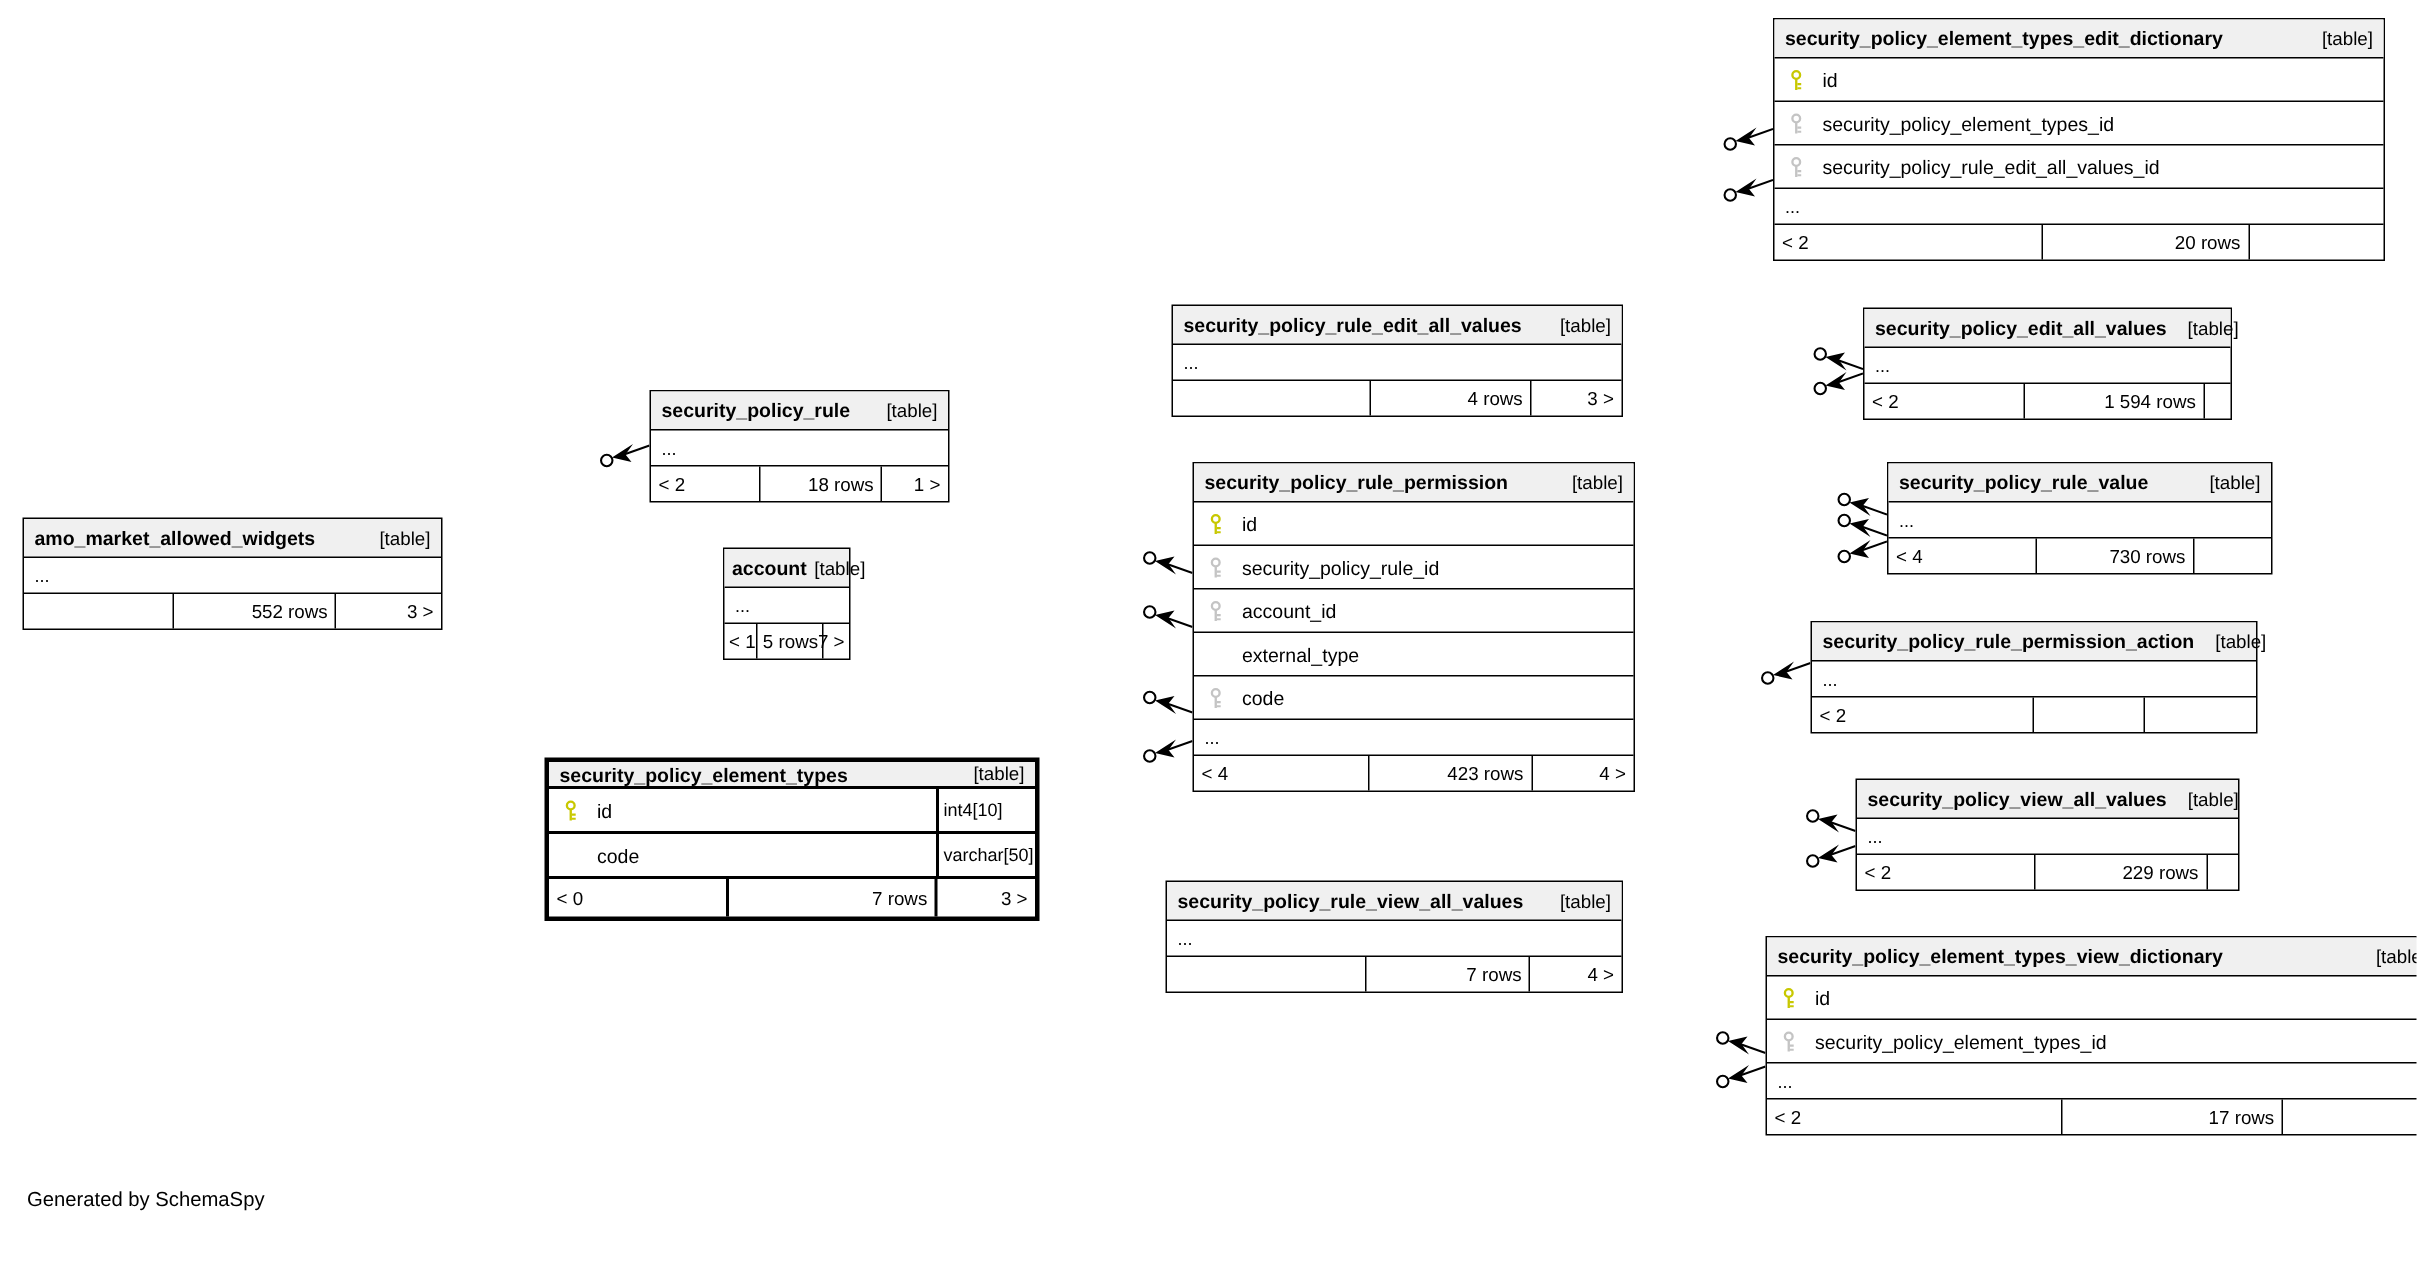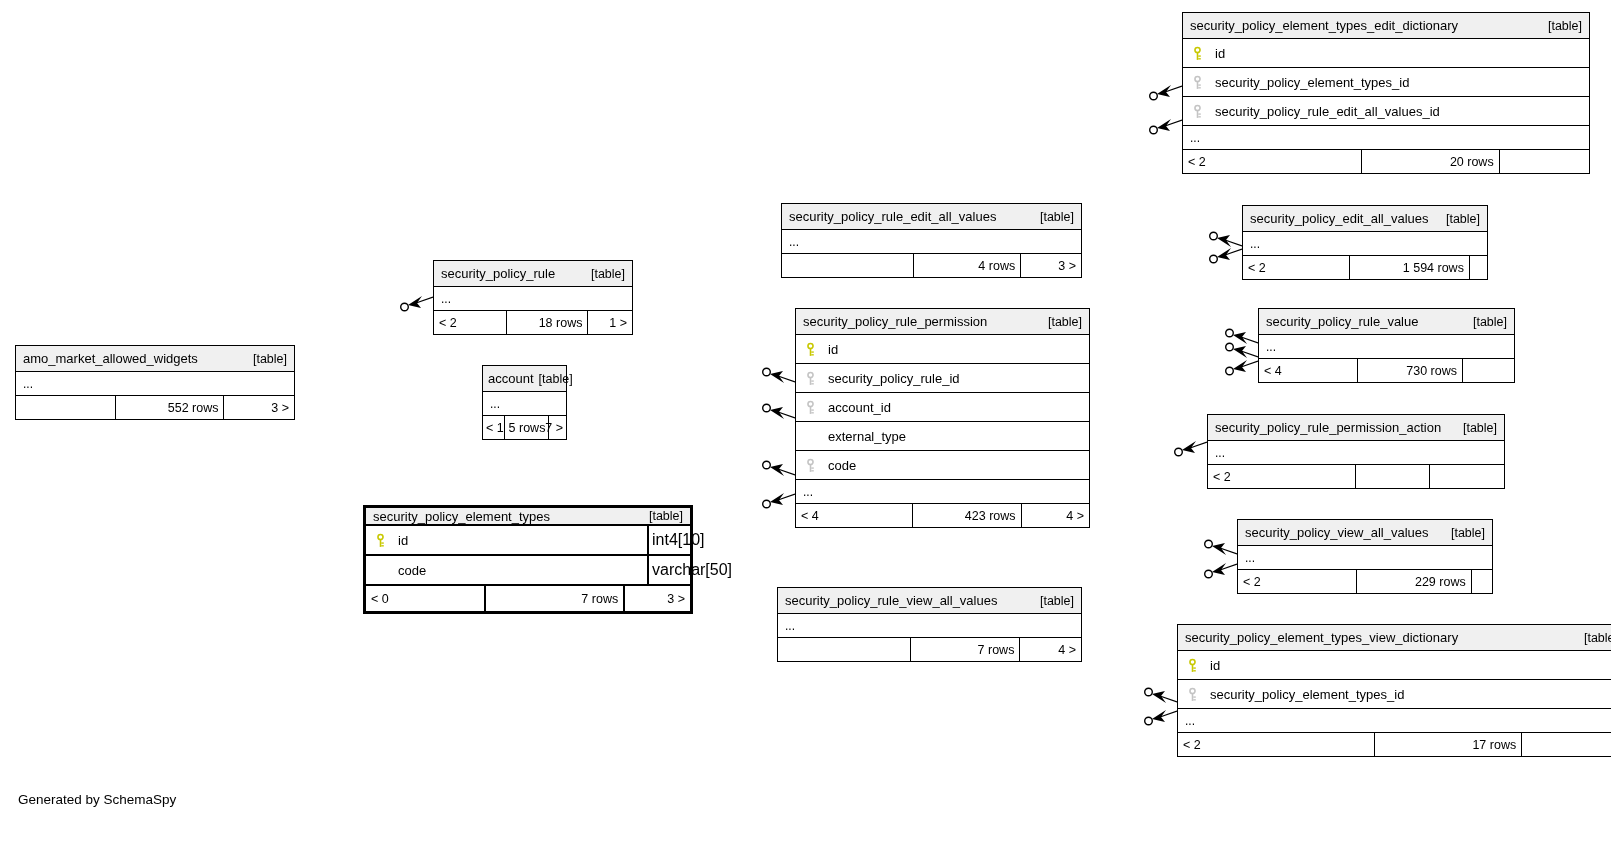--- a/index.html
+++ b/index.html
@@ -6,33 +6,33 @@
   html,body { width:1611px; height:846px; background:#ffffff; overflow:hidden;
               font-family:"Liberation Sans", sans-serif; color:#000; }
   .stage { position:relative; width:1611px; height:846px; }
 
   .tbl { position:absolute; background:#fff; border:1px solid #000; }
   .tbl.bold { border:3px solid #000; }
 
   .hdr { display:flex; justify-content:space-between; align-items:center;
          background:#f0f0f0; border-bottom:1px solid #000; height:26px; padding:0 7px; }
   .bold .hdr { height:18px; border-bottom-width:2px; }
-  .nm  { font-weight:normal; font-size:13px; white-space:nowrap; }
+  .nm  { font-weight:bold; font-size:13px; white-space:nowrap; }
   .bdg { font-size:12.5px; white-space:nowrap; margin-left:14px; }
 
   .row { display:flex; align-items:center; height:29px; border-bottom:1px solid #000;
          padding-left:9px; font-size:13px; }
   .bold .row { height:30px; border-bottom-width:2px; }
   .key { width:12px; margin-right:11px; display:inline-flex; align-items:center; }
   .key.pk { color:#c8c800; }
   .key.fk { color:#c4c4c4; }
   .key.none { color:transparent; }
   .cn { white-space:nowrap; }
-  .ctype { margin-left:auto; align-self:stretch; width:43px; border-left:2px solid #000;
-           display:flex; align-items:center; padding-left:3px; font-size:16px; }
+  .ctype { margin-left:auto; align-self:stretch; width:66px; border-left:2px solid #000;
+           display:flex; align-items:center; padding-left:3px; font-size:12px; }
 
   .dots { height:24px; border-bottom:1px solid #000; padding-left:7px; font-size:12px;
           display:flex; align-items:center; color:#000; }
 
   .ftr { display:grid; height:23px; font-size:12.5px; }
   .bold .ftr { height:25px; }
   .fcell { display:flex; align-items:center; padding:0 5px; white-space:nowrap; }
   .fcell.mid, .fcell.left { border-right:1px solid #000; }
   .bold .fcell.mid, .bold .fcell.left { border-right-width:2px; }
   .fcell.mid, .fcell.right { justify-content:flex-end; }

